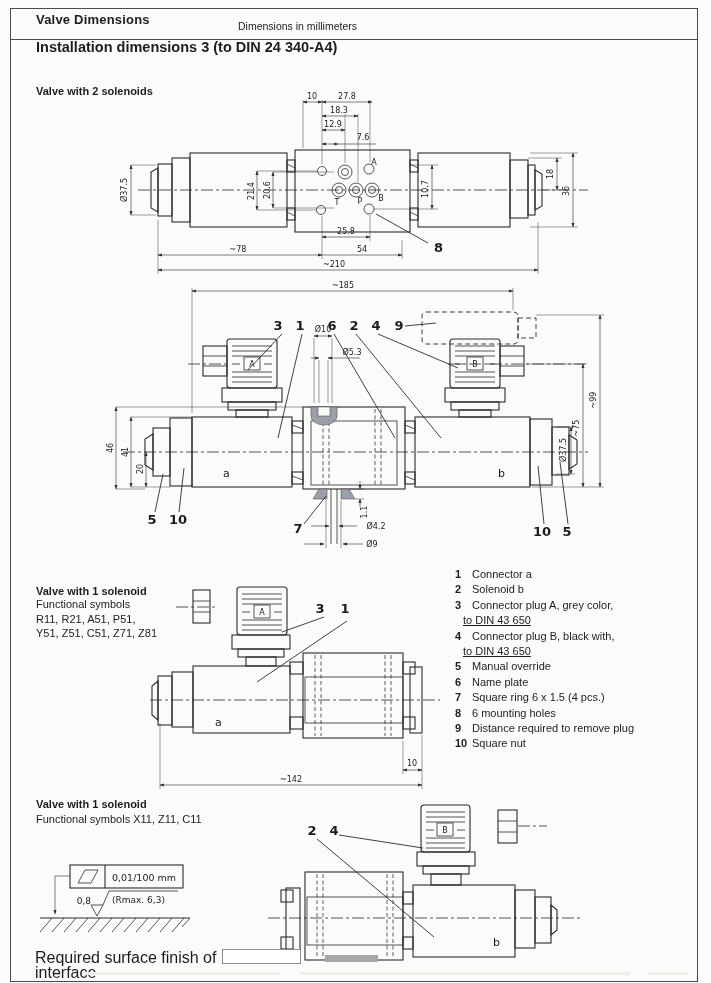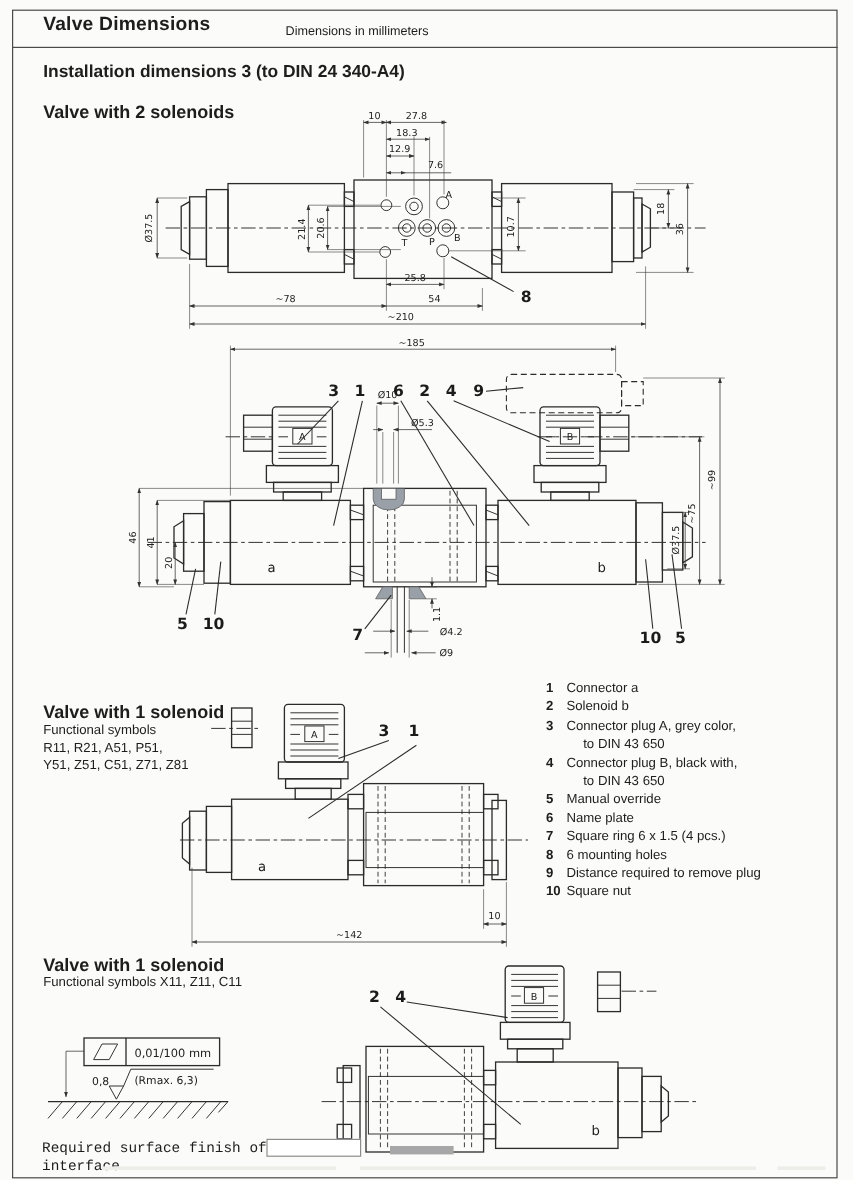--- a/index.html
+++ b/index.html
@@ -4,34 +4,34 @@
 <style>
   html,body{margin:0;padding:0;}
   body{
     width:711px;height:983px;position:relative;overflow:hidden;
     background:#fbfbf9;color:#1d1d1d;
     font-family:"Liberation Sans","DejaVu Sans",sans-serif;
   }
   .abs{position:absolute;}
   #page-border{left:10px;top:8px;width:686px;height:972px;border:1.6px solid #4a4a4a;}
   #header-rule{left:10px;top:39px;width:688px;border-top:1.6px solid #4a4a4a;height:0;}
-  #page-title{left:36px;top:12px;font-size:16px;font-weight:bold;letter-spacing:.2px;}
+  #page-title{left:36px;top:12px;font-size:13px;font-weight:bold;letter-spacing:.2px;}
   #page-subtitle{left:238px;top:20px;font-size:10.5px;}
-  #section-title{left:36px;top:52px;font-size:14.5px;font-weight:bold;}
-  .blk-title{font-size:15px;font-weight:bold;}
+  #section-title{left:36px;top:39px;font-size:14.5px;font-weight:bold;}
+  .blk-title{font-size:11px;font-weight:bold;}
   .blk-sub{font-size:11px;line-height:14.5px;}
   #valve2-label{left:36px;top:85px;}
   #single1-text{left:36px;top:585px;}
   #single2-text{left:36px;top:797px;line-height:15px;}
   #legend{left:455px;top:567px;width:245px;font-size:11px;line-height:15.4px;}
   .lg-row{display:flex;}
   .lg-num{font-weight:bold;width:17px;flex:0 0 17px;}
-  .lg-l2{margin-left:31px;}
+  .lg-l2{margin-left:8px;text-decoration:underline;}
   .lg-l2:empty{display:none;}
-  #surface-caption{left:35px;top:950px;font-size:12px;line-height:15px;font-family:Liberation Mono, monospace;}
+  #surface-caption{left:35px;top:950px;font-size:16px;line-height:15px;}
   svg{position:absolute;overflow:visible;}
   svg text{font-family:"DejaVu Sans","Liberation Sans",sans-serif;font-size:8px;fill:#222;}
   .body-ln{stroke:#2b2b2b;stroke-width:1.1;fill:none;}
   .thin{stroke:#2b2b2b;stroke-width:.8;fill:none;}
   .dim{stroke:#3a3a3a;stroke-width:.65;fill:none;}
   .wit{stroke:#3a3a3a;stroke-width:.5;fill:none;}
   .lead{stroke:#2b2b2b;stroke-width:.9;fill:none;}
   .cl{stroke:#2b2b2b;stroke-width:.8;fill:none;stroke-dasharray:12 3 3 3;}
   .dsh{stroke:#2b2b2b;stroke-width:.75;fill:none;stroke-dasharray:4 2.5;}
   .ghost{stroke:#2b2b2b;stroke-width:.9;fill:none;stroke-dasharray:5 3;}

